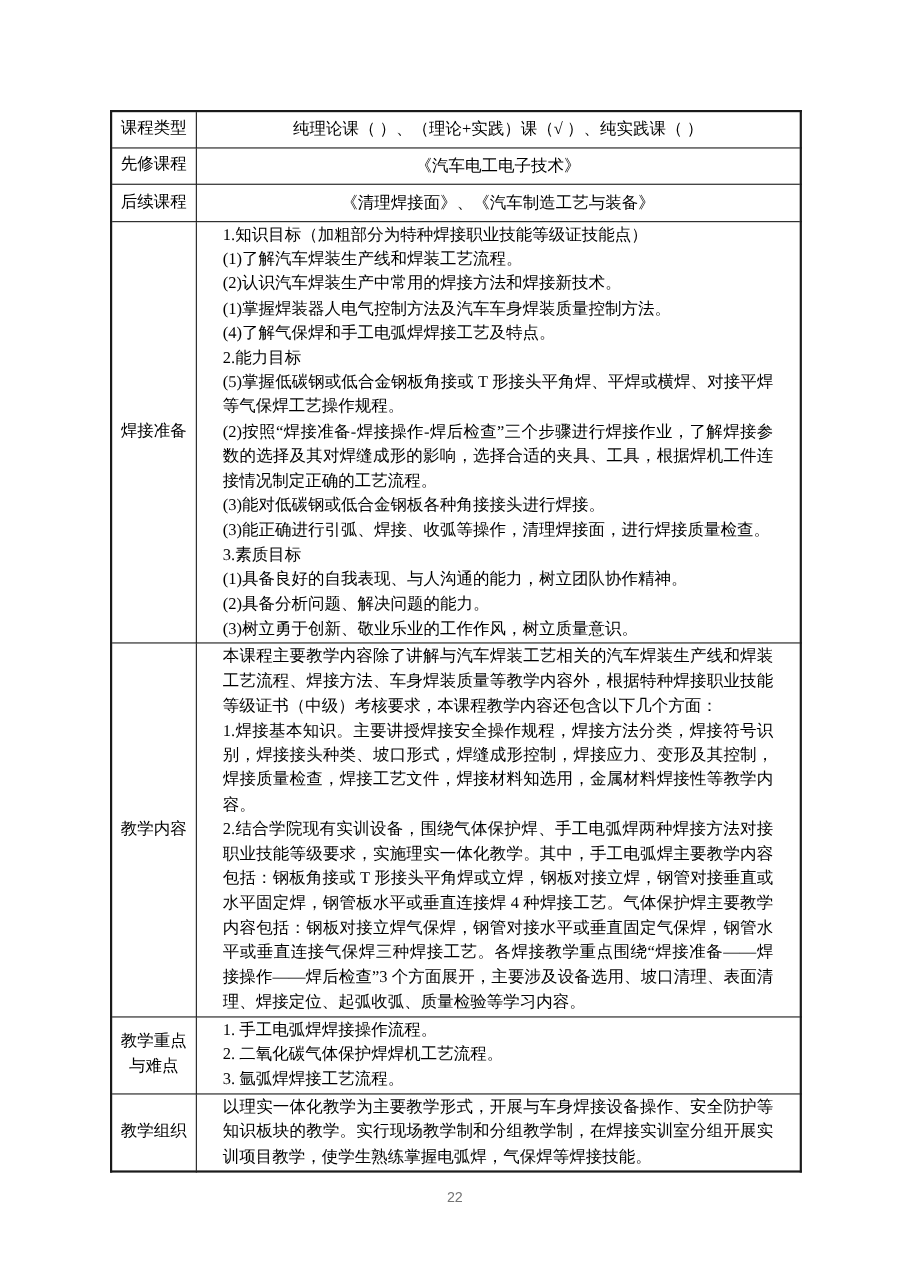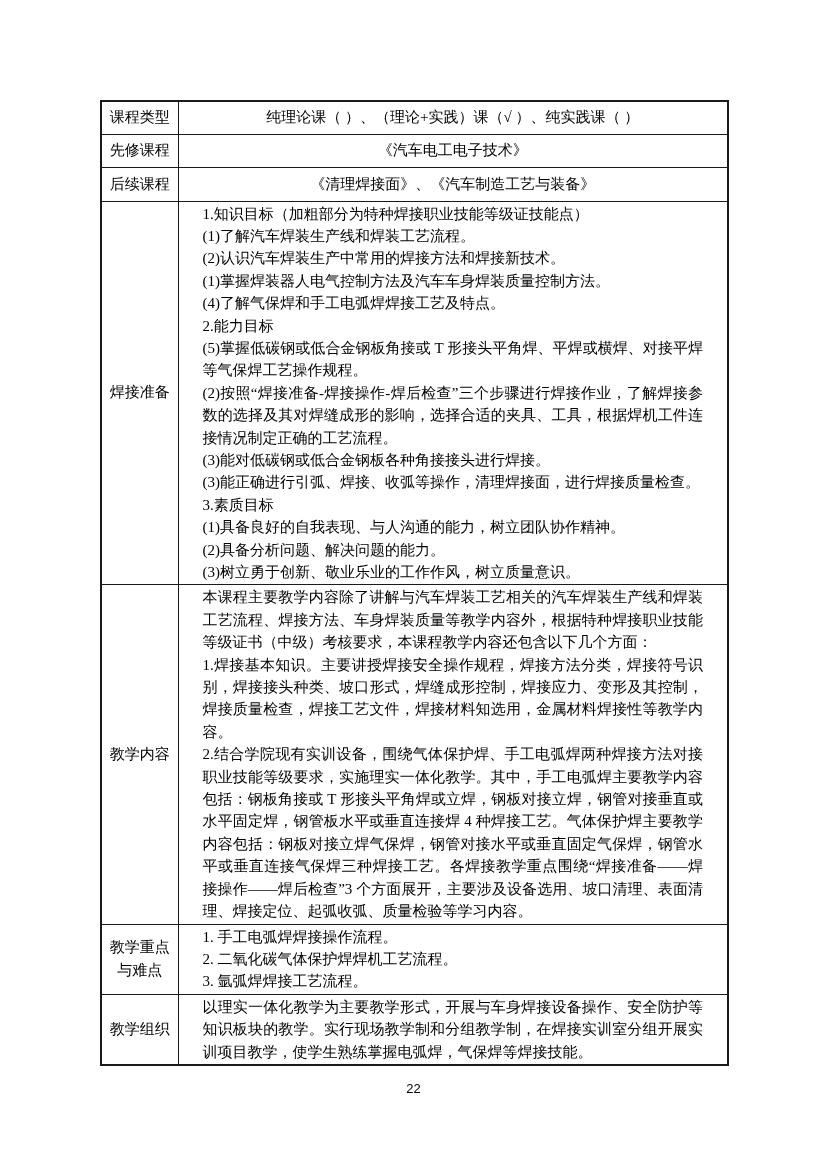--- a/index.html
+++ b/index.html
@@ -60,21 +60,21 @@
   tr.r-focus   { height: 68px; font-family: Liberation Serif, serif; }
   tr.r-org     { height: 69px; }
   .pageno {
     position: absolute;
     top: 1081px;
     left: 0;
     width: 827px;
     text-align: center;
     font-family: "Liberation Sans", "DejaVu Sans", sans-serif;
     font-size: 13px;
-    color: #000000;
+    color: #737373;
   }
 </style>
 </head>
 <body>
 
 <div class="page">
 
   <table class="course-table">
     <colgroup>
         <col class="c1">

